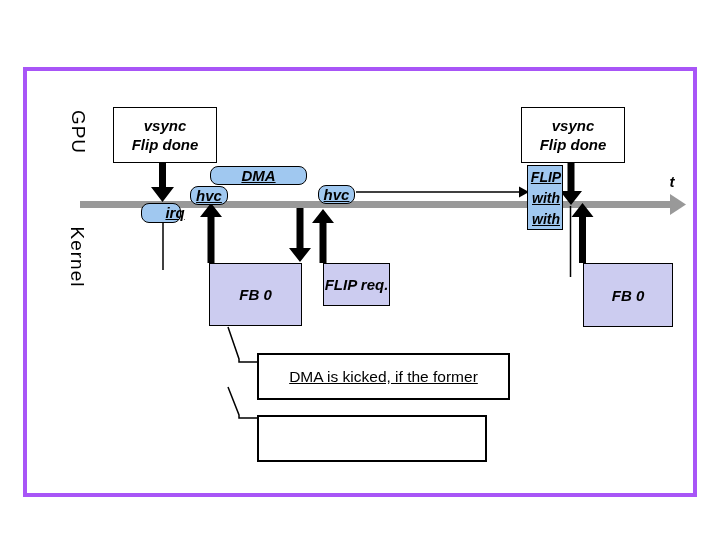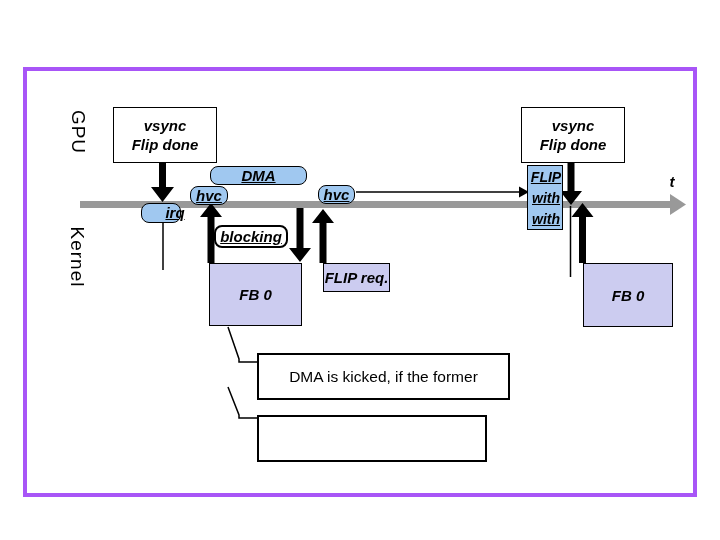--- a/index.html
+++ b/index.html
@@ -82,37 +82,34 @@
   </div>
   <div class="box callbox small bi" style="left:141px;top:203px;width:40px;height:20px;padding-left:28px;">
     <span class="u">irq</span>
   </div>
   <div class="box callbox bi fws" style="left:527px;top:165px;width:36px;height:65px;">
     <span class="u">FLIP</span>
     <span class="u">with</span>
     <span class="u">with</span>
   </div>
 
-  <div class="box whitebox small bi" style="left:214px;top:225px;width:74px;height:23px;border-width:2px;">
-    <span class="u">blocking</span>
-  </div>
 
   <div class="box bufbox ev bi" style="left:209px;top:263px;width:93px;height:63px;">
     <span>FB 0</span>
   </div>
-  <div class="box bufbox ev bi" style="left:323px;top:263px;width:67px;height:29px;">
+  <div class="box bufbox ev bi" style="left:323px;top:263px;width:67px;height:43px;">
     <span>FLIP req.</span>
   </div>
   <div class="box bufbox ev bi" style="left:583px;top:263px;width:90px;height:64px;">
     <span>FB 0</span>
   </div>
 
   <div class="abs bi tlabel" style="left:662px;top:173px;width:20px;text-align:center;">
     <span>t</span>
   </div>
 
-  <div class="box whitebox note" style="left:257px;top:353px;width:253px;height:47px;">
+  <div class="box whitebox note" style="left:257px;top:353px;width:253px;height:47px;text-decoration:underline;">
     <span>DMA is kicked, if the former</span>
   </div>
   <div class="box whitebox note" style="left:257px;top:415px;width:230px;height:47px;">
   </div>
 
 </div>
 
 </body></html>

